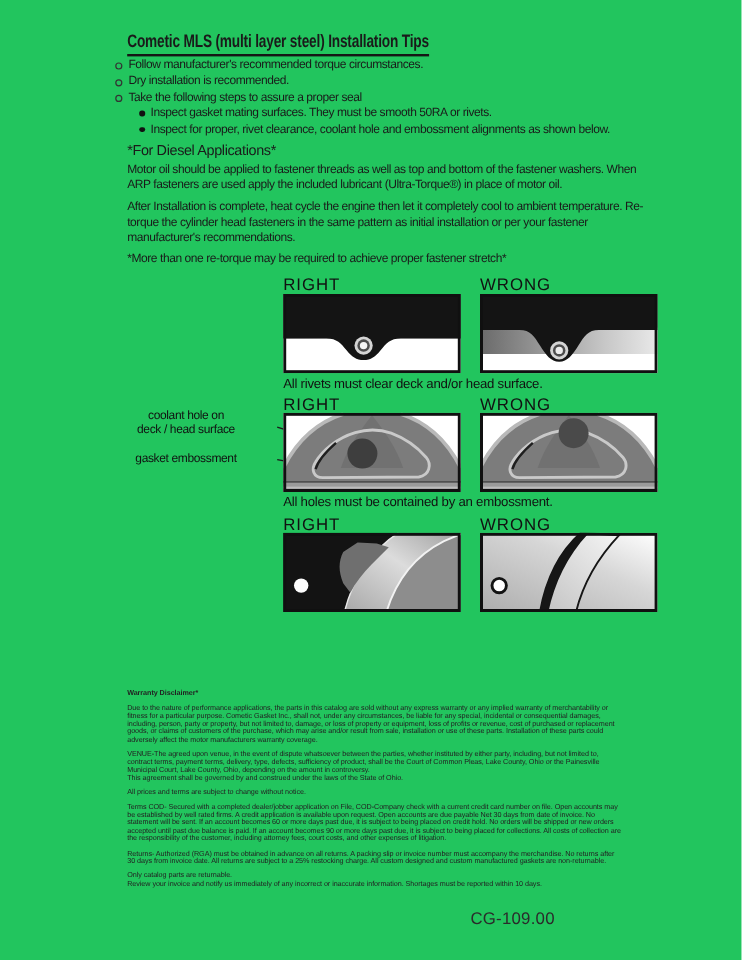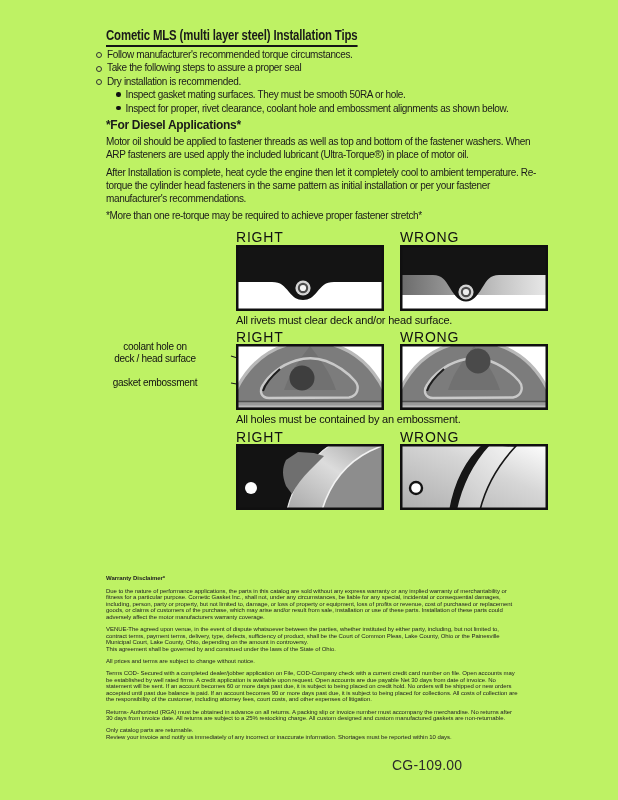--- a/index.html
+++ b/index.html
@@ -1,32 +1,32 @@
 <!DOCTYPE html>
 <html><head>
 <meta charset="utf-8">
 <style>
   html,body { margin:0; padding:0; background:#ffffff; }
   .sheet {
-    position:relative; width:618px; height:800px; background:#bef264;
+    position:relative; width:618px; height:800px; background:#22c55e;
     font-family:"Liberation Sans", sans-serif; color:#1a1a1a; overflow:hidden;
   }
   .title {
     position:absolute; left:106px; top:26px;
     font-size:15px; font-weight:bold; letter-spacing:-0.2px; white-space:nowrap;
     transform:scaleX(0.76); transform-origin:left top;
     border-bottom:2px solid #151515; padding-bottom:2px;
   }
   .bullets { position:absolute; left:96px; top:48px; width:440px;
     font-size:10px; letter-spacing:-0.35px; line-height:13.4px; }
   .brow { display:flex; align-items:flex-start; }
   .brow.sub { margin-left:20px; }
   .marker-open { flex:none; width:4px; height:4px; border:1px solid #333; border-radius:50%; margin:4.2px 5px 0 0; }
   .marker-filled { flex:none; width:4.5px; height:4.5px; background:#111; border-radius:50%; margin:4.2px 5px 0 0; }
-  .diesel-heading { position:absolute; left:106px; top:118px; font-size:12px; font-weight:bold; letter-spacing:-0.3px; }
+  .diesel-heading { position:absolute; left:106px; top:118px; font-size:12px; font-weight:normal; letter-spacing:-0.3px; }
   .para { position:absolute; left:106px; width:434px; font-size:10px; letter-spacing:-0.35px; line-height:13.2px; }
   #para1 { top:135px; } #para2 { top:166px; } #note { top:209px; }
 
   .dheader { position:absolute; width:148px; text-align:left; font-size:14px; letter-spacing:0.8px; color:#111; }
   .panel { position:absolute; width:148px; height:66px; }
   .panel svg { display:block; width:148px; height:66px; }
   .caption { position:absolute; left:236px; font-size:11px; letter-spacing:-0.2px; line-height:12.6px; color:#111; }
   #cap1 { top:314px; } #cap2 { top:413px; } #cap3 { top:513px; width:244px; }
   .dlabel { position:absolute; left:92px; width:126px; text-align:center;
     font-size:10px; letter-spacing:-0.3px; line-height:11.5px; color:#111; }
@@ -46,29 +46,29 @@
 
   <div class="title">Cometic MLS (multi layer steel) Installation Tips</div>
 
   <div class="bullets">
     <div class="brow">
       <span class="marker-open"></span>
       <span>Follow manufacturer's recommended torque circumstances.</span>
     </div>
     <div class="brow">
       <span class="marker-open"></span>
-      <span>Take the following steps to assure a proper seal</span>
+      <span>Dry installation is recommended.</span>
     </div>
     <div class="brow">
       <span class="marker-open"></span>
-      <span>Dry installation is recommended.</span>
+      <span>Take the following steps to assure a proper seal</span>
     </div>
     <div class="brow sub">
       <span class="marker-filled"></span>
-      <span>Inspect gasket mating surfaces.  They must be smooth 50RA or hole.</span>
+      <span>Inspect gasket mating surfaces.  They must be smooth 50RA or rivets.</span>
     </div>
     <div class="brow sub">
       <span class="marker-filled"></span>
       <span>Inspect for proper, rivet clearance, coolant hole and embossment alignments as shown below.</span>
     </div>
   </div>
 
   <div class="diesel-heading">*For Diesel Applications*</div>
   <div class="para" id="para1">Motor oil should be applied to fastener threads as well as top and bottom of the fastener washers. When ARP fasteners are used apply the included lubricant (Ultra-Torque®) in place of motor oil.</div>
   <div class="para" id="note">*More than one re-torque may be required to achieve proper fastener stretch*</div>

